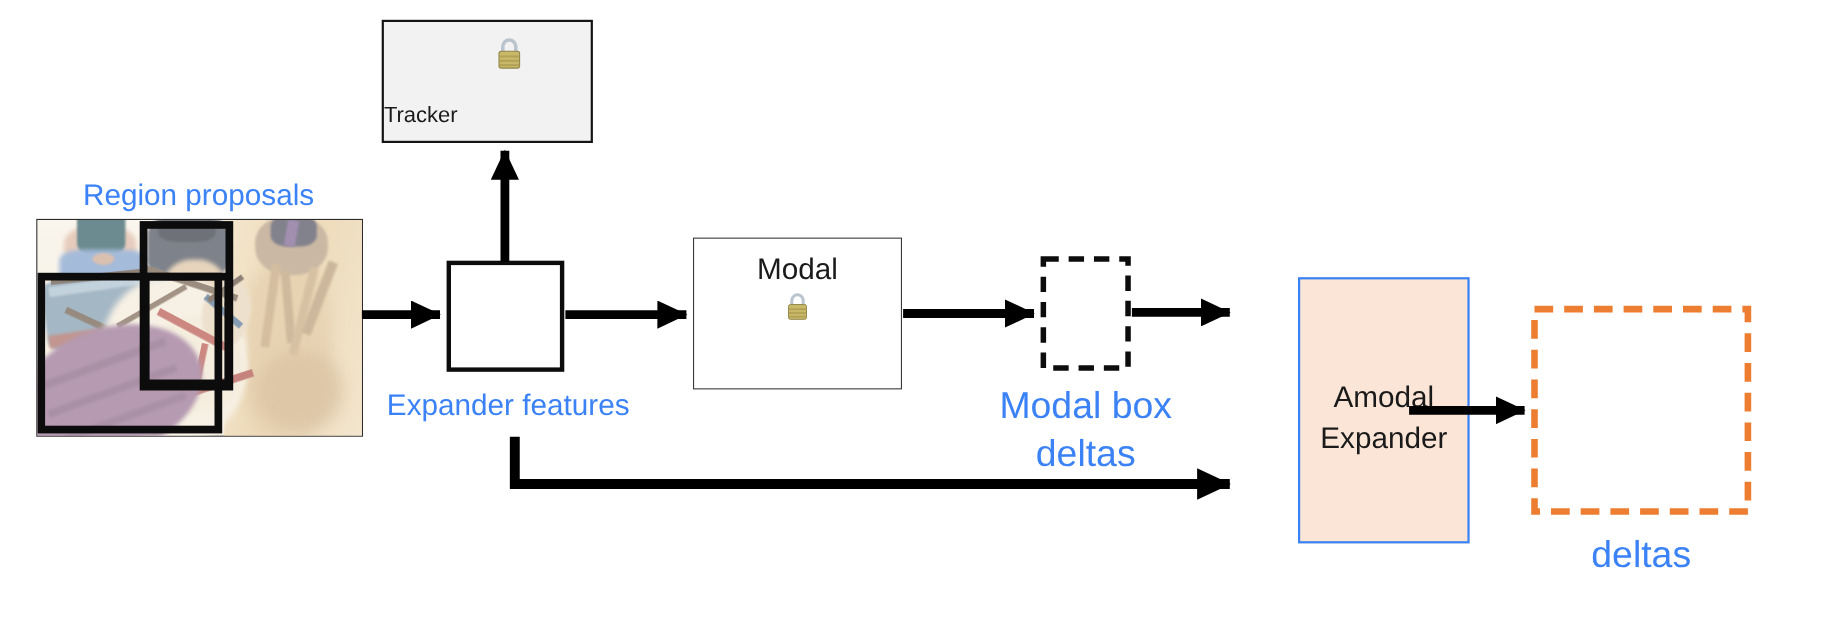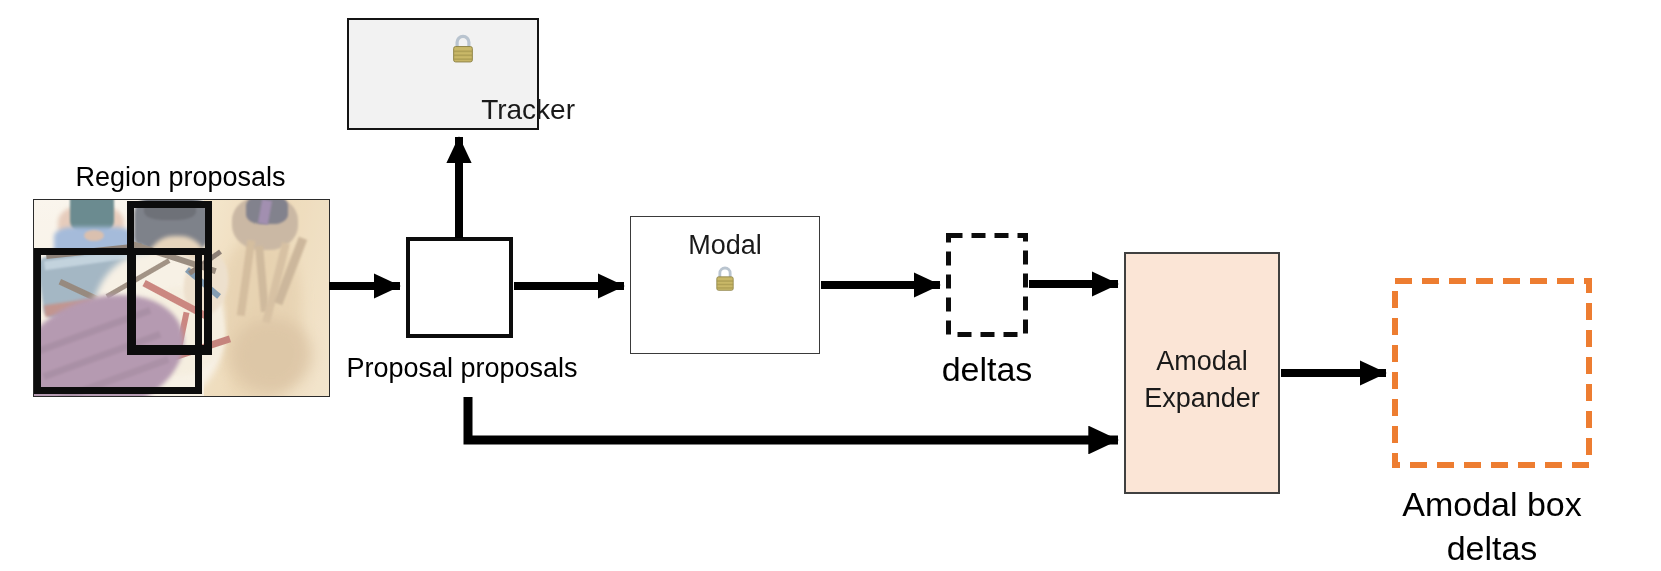--- a/index.html
+++ b/index.html
@@ -1,42 +1,42 @@
 <!DOCTYPE html>
 <html><head>
 <meta charset="utf-8">
 <style>
   html,body{margin:0;padding:0;background:#fff;}
   .canvas{position:relative;width:1661px;height:571px;background:#ffffff;overflow:hidden;
           font-family:"Liberation Sans","DejaVu Sans",sans-serif;color:#1a1a1a;}
-  .label{position:absolute;text-align:center;color:#000000;}
+  .label{position:absolute;text-align:center;color:#3b82f6;}
   .lbl-27{font-size:27px;line-height:32px;}
   .lbl-34{font-size:34px;line-height:44px;}
 
   
   .photo{position:absolute;left:33px;top:199px;width:295px;height:196px;
          background:linear-gradient(180deg,#f8f1e5,#f3e8d4);border:1.5px solid #2b2b2b;
          box-sizing:content-box;overflow:hidden;}
   .photo .blob{position:absolute;}
   .wash{position:absolute;inset:0;background:rgba(255,255,255,0.30);pointer-events:none;}
   .rbox{position:absolute;border:7px solid #0c0c0c;box-sizing:border-box;}
 
   
   .tracker-box{position:absolute;left:347px;top:18px;width:192px;height:112px;
                background:#f2f2f2;border:2.5px solid #141414;box-sizing:border-box;}
   .tracker-box .lock-wrap{position:absolute;left:99px;top:13px;}
-  .tracker-box .node-label{position:absolute;left:0;top:74px;width:226px;text-align:right;
-                           font-size:28px;}
+  .tracker-box .node-label{position:absolute;left:0;top:74px;width:226px;text-align:left;
+                           font-size:20px;}
   .prop-square{position:absolute;left:406px;top:237px;width:107px;height:101px;
                background:#ffffff;border:4px solid #0c0c0c;box-sizing:border-box;}
   .reg-box{position:absolute;left:630px;top:216px;width:190px;height:138px;background:#fff;
            border:1.5px solid #3a3a3a;box-sizing:border-box;display:flex;flex-direction:column;
            align-items:center;justify-content:flex-start;padding-top:10px;font-size:27px;line-height:36px;}
-  .amodal-box{position:absolute;left:1124px;top:252px;width:156px;height:242px;
-              background:#fbe5d6;border:2px solid #404040;box-sizing:border-box;
+  .amodal-box{position:absolute;left:1180px;top:252px;width:156px;height:242px;
+              background:#fbe5d6;border:2px solid #3b82f6;box-sizing:border-box;
               display:flex;flex-direction:column;align-items:center;justify-content:center;
               padding-top:14px;font-size:27px;line-height:37px;}
   .overlay{position:absolute;left:0;top:0;pointer-events:none;}
 </style>
 </head>
 <body>
 
 <div class="canvas">
 
   <div class="photo">
@@ -101,46 +101,46 @@
         <rect x="4.4" y="11" width="15.2" height="12.5" rx="1.6" fill="#c9b868" stroke="#8f854a" stroke-width="0.8"></rect>
         <rect x="4.4" y="14.2" width="15.2" height="1.4" fill="#a5974e" opacity=".7"></rect>
         <rect x="4.4" y="17.4" width="15.2" height="1.4" fill="#a5974e" opacity=".7"></rect>
         <rect x="4.4" y="20.6" width="15.2" height="1.4" fill="#a5974e" opacity=".7"></rect>
       </svg>
     </span>
     <span class="node-label">Tracker</span>
   </div>
 
   <div class="prop-square"></div>
-  <div class="label lbl-27" style="left:332px;top:352px;width:260px;">Proposal proposals</div>
+  <div class="label lbl-27" style="left:332px;top:352px;width:260px;">Expander features</div>
 
   <div class="reg-box">
     <span>Modal</span>
     <span style="margin-top:2px;">
       <svg width="26" height="28" viewBox="0 0 24 26">
         <path d="M7.2 12 V7.6 a4.8 4.8 0 0 1 9.6 0 V12" fill="none" stroke="#b9c4cf" stroke-width="2.6"></path>
         <rect x="4.4" y="11" width="15.2" height="12.5" rx="1.6" fill="#c9b868" stroke="#8f854a" stroke-width="0.8"></rect>
         <rect x="4.4" y="14.2" width="15.2" height="1.4" fill="#a5974e" opacity=".7"></rect>
         <rect x="4.4" y="17.4" width="15.2" height="1.4" fill="#a5974e" opacity=".7"></rect>
         <rect x="4.4" y="20.6" width="15.2" height="1.4" fill="#a5974e" opacity=".7"></rect>
       </svg>
     </span>
   </div>
 
   <div class="label lbl-34" style="left:872px;top:347px;width:230px;">
+    <div>Modal box</div>
     <div>deltas</div>
   </div>
 
   <div class="amodal-box">
     <span>Amodal</span>
     <span>Expander</span>
   </div>
 
   <div class="label lbl-34" style="left:1377px;top:482px;width:230px;">
-    <div>Amodal box</div>
     <div>deltas</div>
   </div>
 
   <svg class="overlay" width="1661" height="571" viewBox="0 0 1661 571">
     <defs>
       <marker id="ah" markerWidth="3.6" markerHeight="3.2" refX="3.3" refY="1.6" orient="auto" markerUnits="strokeWidth">
         <path d="M0,0 L3.4,1.6 L0,3.2 z" fill="#000"></path>
       </marker>
     </defs>
 

